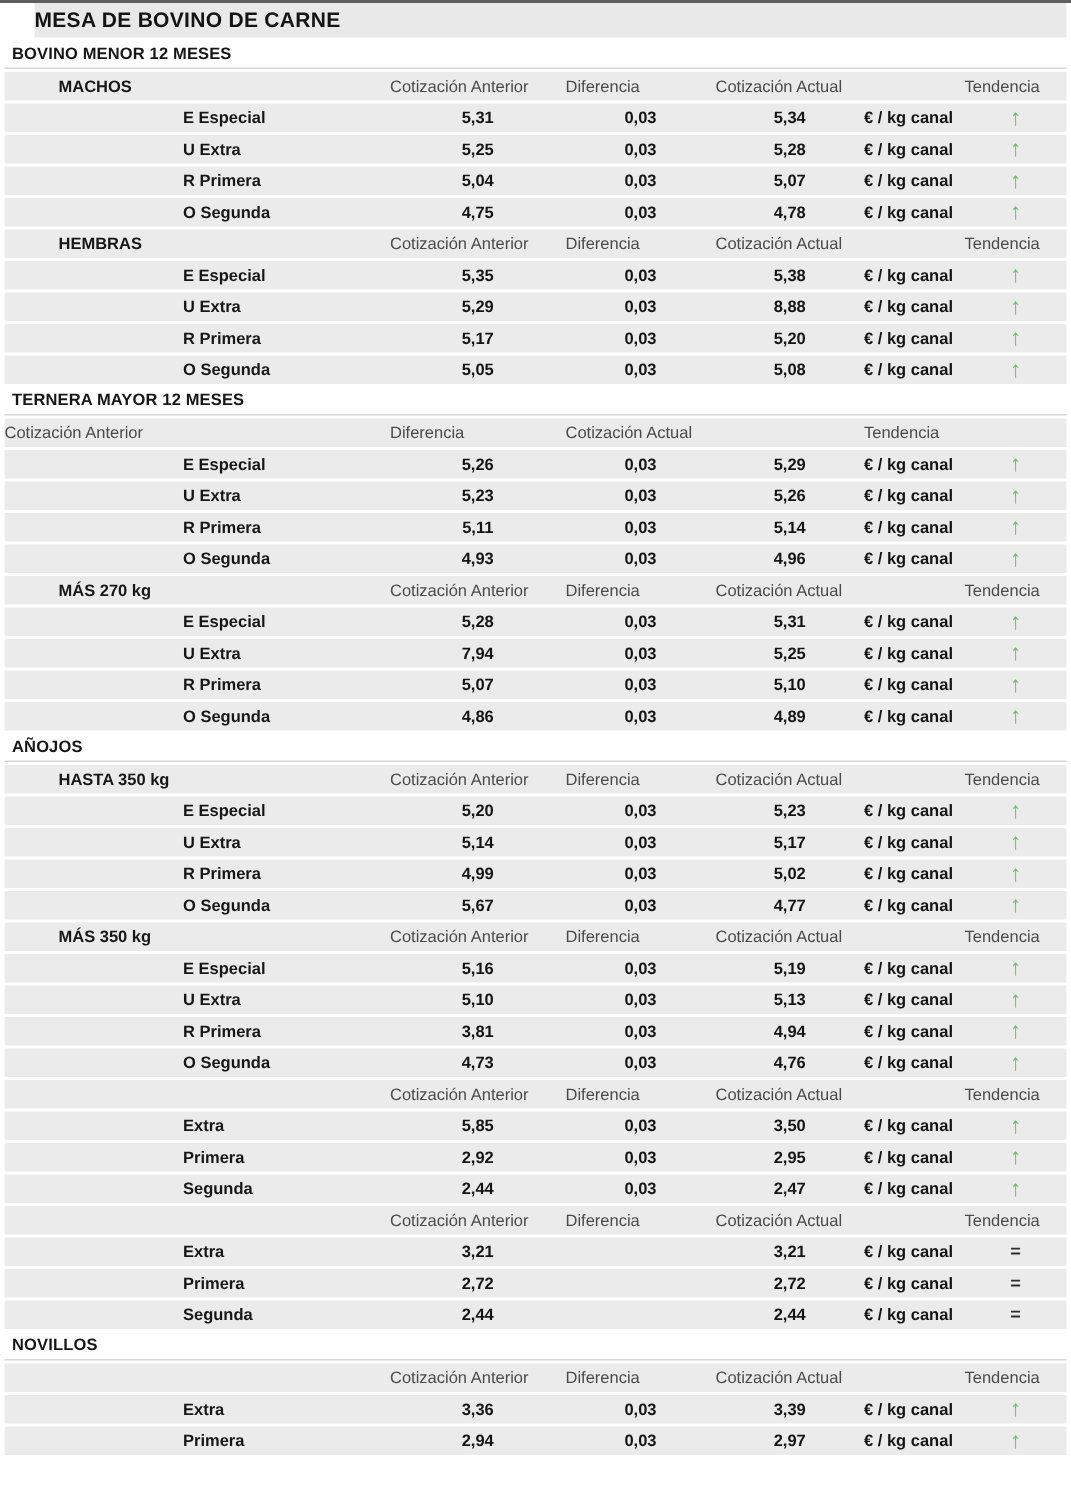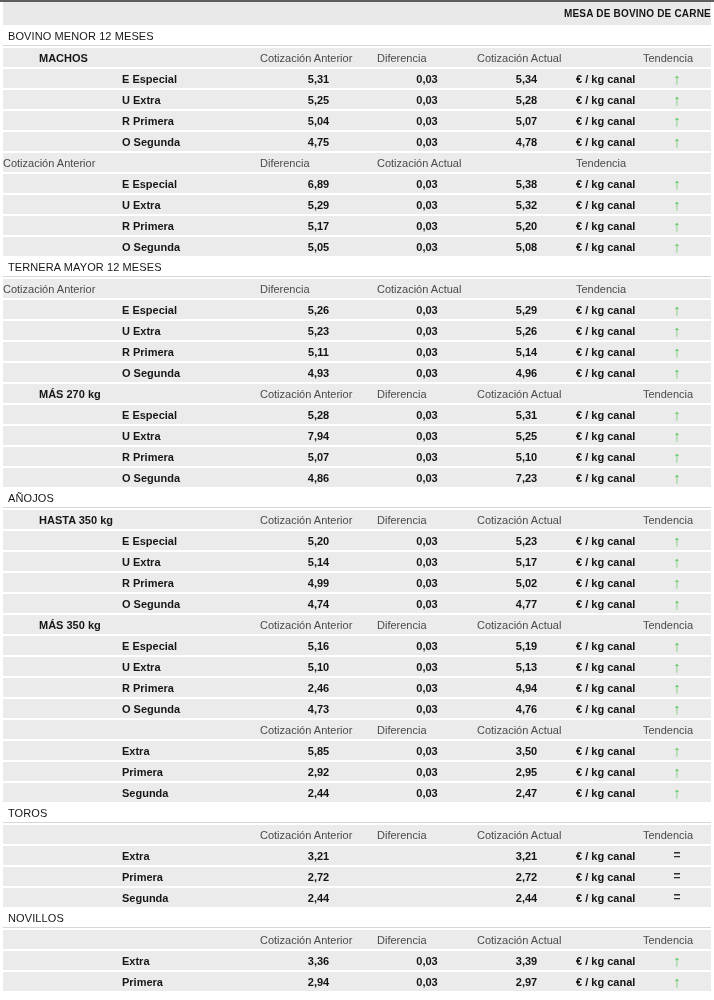--- a/index.html
+++ b/index.html
@@ -8,43 +8,44 @@
     background:#ffffff;
     font-family:"Liberation Sans", sans-serif;
     overflow:hidden;
     border-top:2px solid #5f5f5f;
     box-sizing:border-box;
   }
   .page { padding:0 3px; }
   .title-bar {
     height:23px; line-height:23px;
     background:#e9e9e9;
-    text-align:right;
-    font-size:10px; font-weight:bold; color:#141414;
+    text-align:left;
+    font-size:14px; font-weight:bold; color:#141414;
     margin-bottom:2px;
     letter-spacing:0.2px;
+    margin-left:20px;
   }
   .row {
     display:grid;
     grid-template-columns:257px 117px 100px 99px 67px 1fr;
     align-items:center;
     height:19px;
     margin-bottom:2px;
     background:#ebebeb;
     font-size:11px;
   }
   .section-row {
     display:block;
     height:18px; line-height:18px;
     background:#ffffff;
     border-bottom:1px solid #d6d6d6;
     margin-bottom:2px;
     font-size:11px;
   }
-  .section-label { font-weight:normal; color:#161616; padding-left:5px; letter-spacing:0.1px; }
+  .section-label { font-weight:bold; color:#161616; padding-left:5px; letter-spacing:0.1px; }
   .group-label  { font-weight:bold; color:#161616; padding-left:36px; }
   .item-label   { font-weight:bold; color:#161616; padding-left:119px; }
   .colhead { color:#4a4a4a; font-weight:normal; }
   .val  { font-weight:bold; color:#141414; text-align:center; }
   .unit { font-weight:bold; color:#141414; padding-right:5px; white-space:nowrap; }
   .trend { text-align:center; line-height:19px; }
   .trend-up   { font-size:15px; font-weight:normal; }
   .trend-equal{ font-size:12px; font-weight:bold; }
 </style>
 </head>
@@ -88,39 +89,40 @@
       </div>
       <div class="row data-row">
         <span class="item-label">O Segunda</span>
         <span class="val">4,75</span>
         <span class="val">0,03</span>
         <span class="val">4,78</span>
         <span class="unit">€ / kg canal</span>
         <span class="trend trend-up" style="color: rgb(91, 199, 91);">↑</span>
       </div>
       <div class="row header-row">
-        <span class="colhead">Cotización Anterior</span>
-        <span class="colhead">Diferencia</span>
-        <span class="colhead">Cotización Actual</span>
-        <span class="unit"></span>
-        <span class="colhead">Tendencia</span>
-      </div>
-      <div class="row data-row">
-        <span class="item-label">E Especial</span>
-        <span class="val">6,89</span>
+        <span class="group-label">HEMBRAS</span>
+        <span class="colhead">Cotización Anterior</span>
+        <span class="colhead">Diferencia</span>
+        <span class="colhead">Cotización Actual</span>
+        <span class="unit"></span>
+        <span class="colhead">Tendencia</span>
+      </div>
+      <div class="row data-row">
+        <span class="item-label">E Especial</span>
+        <span class="val">5,35</span>
         <span class="val">0,03</span>
         <span class="val">5,38</span>
         <span class="unit">€ / kg canal</span>
         <span class="trend trend-up" style="color: rgb(91, 199, 91);">↑</span>
       </div>
       <div class="row data-row">
         <span class="item-label">U Extra</span>
         <span class="val">5,29</span>
         <span class="val">0,03</span>
-        <span class="val">5,32</span>
+        <span class="val">8,88</span>
         <span class="unit">€ / kg canal</span>
         <span class="trend trend-up" style="color: rgb(91, 199, 91);">↑</span>
       </div>
       <div class="row data-row">
         <span class="item-label">R Primera</span>
         <span class="val">5,17</span>
         <span class="val">0,03</span>
         <span class="val">5,20</span>
         <span class="unit">€ / kg canal</span>
         <span class="trend trend-up" style="color: rgb(91, 199, 91);">↑</span>
@@ -202,21 +204,21 @@
         <span class="val">5,07</span>
         <span class="val">0,03</span>
         <span class="val">5,10</span>
         <span class="unit">€ / kg canal</span>
         <span class="trend trend-up" style="color: rgb(91, 199, 91);">↑</span>
       </div>
       <div class="row data-row">
         <span class="item-label">O Segunda</span>
         <span class="val">4,86</span>
         <span class="val">0,03</span>
-        <span class="val">7,23</span>
+        <span class="val">4,89</span>
         <span class="unit">€ / kg canal</span>
         <span class="trend trend-up" style="color: rgb(91, 199, 91);">↑</span>
       </div>
       <div class="section-row"><span class="section-label">AÑOJOS</span></div>
       <div class="row header-row">
         <span class="group-label">HASTA 350 kg</span>
         <span class="colhead">Cotización Anterior</span>
         <span class="colhead">Diferencia</span>
         <span class="colhead">Cotización Actual</span>
         <span class="unit"></span>
@@ -241,21 +243,21 @@
       <div class="row data-row">
         <span class="item-label">R Primera</span>
         <span class="val">4,99</span>
         <span class="val">0,03</span>
         <span class="val">5,02</span>
         <span class="unit">€ / kg canal</span>
         <span class="trend trend-up" style="color: rgb(91, 199, 91);">↑</span>
       </div>
       <div class="row data-row">
         <span class="item-label">O Segunda</span>
-        <span class="val">4,74</span>
+        <span class="val">5,67</span>
         <span class="val">0,03</span>
         <span class="val">4,77</span>
         <span class="unit">€ / kg canal</span>
         <span class="trend trend-up" style="color: rgb(91, 199, 91);">↑</span>
       </div>
       <div class="row header-row">
         <span class="group-label">MÁS 350 kg</span>
         <span class="colhead">Cotización Anterior</span>
         <span class="colhead">Diferencia</span>
         <span class="colhead">Cotización Actual</span>
@@ -273,21 +275,21 @@
       <div class="row data-row">
         <span class="item-label">U Extra</span>
         <span class="val">5,10</span>
         <span class="val">0,03</span>
         <span class="val">5,13</span>
         <span class="unit">€ / kg canal</span>
         <span class="trend trend-up" style="color: rgb(91, 199, 91);">↑</span>
       </div>
       <div class="row data-row">
         <span class="item-label">R Primera</span>
-        <span class="val">2,46</span>
+        <span class="val">3,81</span>
         <span class="val">0,03</span>
         <span class="val">4,94</span>
         <span class="unit">€ / kg canal</span>
         <span class="trend trend-up" style="color: rgb(91, 199, 91);">↑</span>
       </div>
       <div class="row data-row">
         <span class="item-label">O Segunda</span>
         <span class="val">4,73</span>
         <span class="val">0,03</span>
         <span class="val">4,76</span>
@@ -319,21 +321,20 @@
         <span class="trend trend-up" style="color: rgb(91, 199, 91);">↑</span>
       </div>
       <div class="row data-row">
         <span class="item-label">Segunda</span>
         <span class="val">2,44</span>
         <span class="val">0,03</span>
         <span class="val">2,47</span>
         <span class="unit">€ / kg canal</span>
         <span class="trend trend-up" style="color: rgb(91, 199, 91);">↑</span>
       </div>
-      <div class="section-row"><span class="section-label">TOROS</span></div>
       <div class="row header-row">
         <span class="group-label"></span>
         <span class="colhead">Cotización Anterior</span>
         <span class="colhead">Diferencia</span>
         <span class="colhead">Cotización Actual</span>
         <span class="unit"></span>
         <span class="colhead">Tendencia</span>
       </div>
       <div class="row data-row">
         <span class="item-label">Extra</span>

